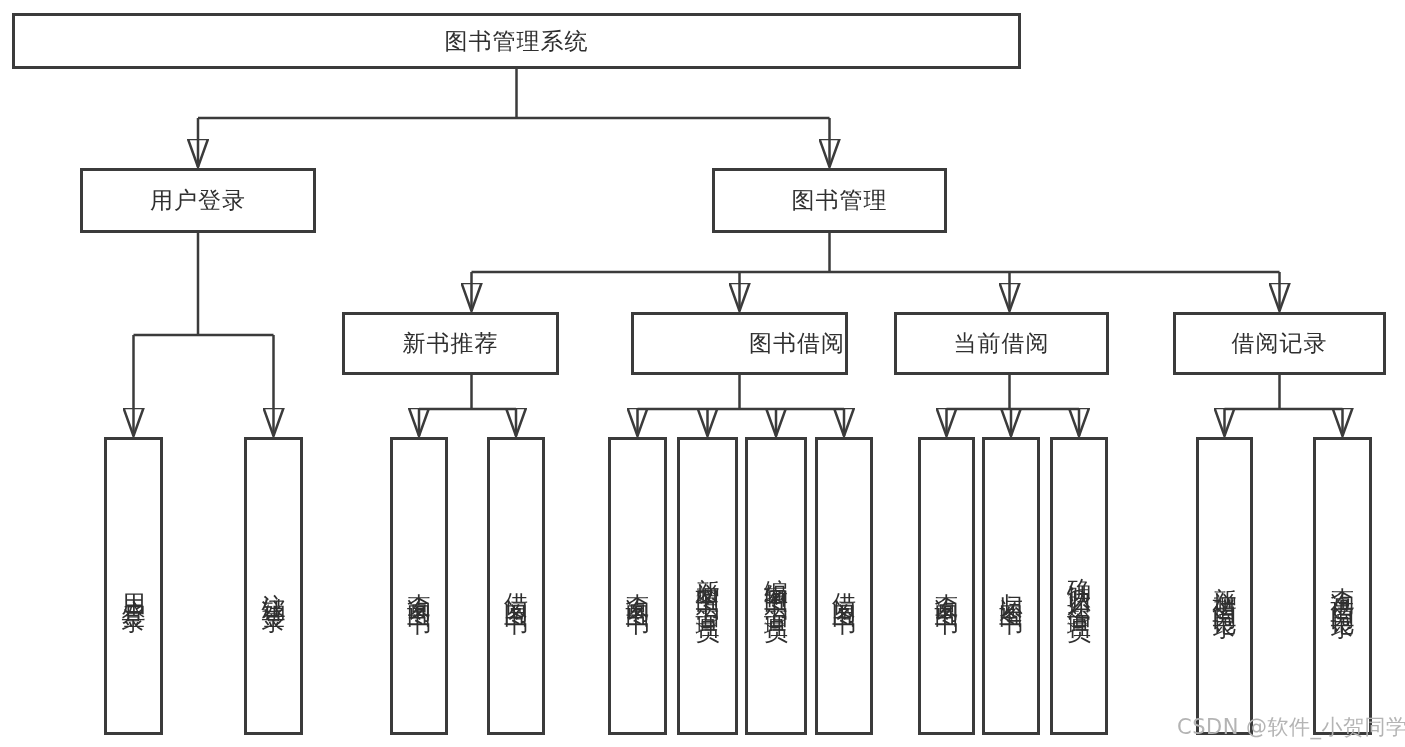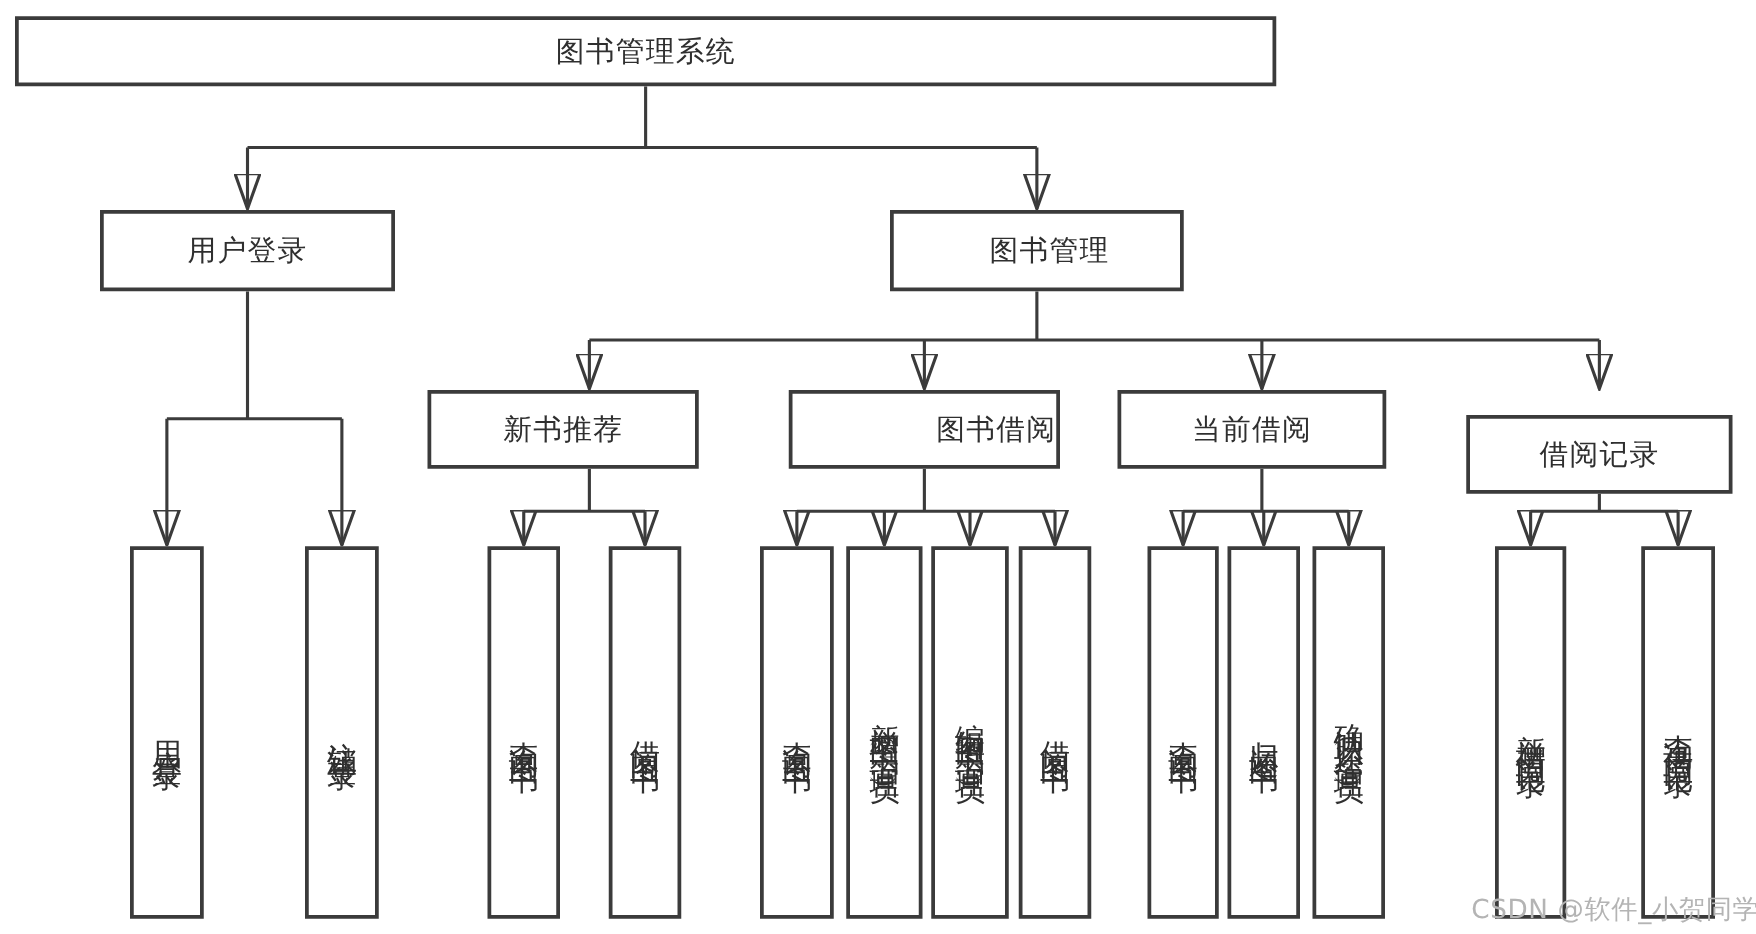--- a/index.html
+++ b/index.html
@@ -18,21 +18,21 @@
     writing-mode:vertical-rl;text-orientation:mixed;
     font-size:24px;letter-spacing:6px;line-height:1;white-space:nowrap;
   }
   
   .n-root {left:12px;  top:13px;  width:1009px; height:56px;}
   .n-l2a  {left:80px;  top:168px; width:236px;  height:65px;}
   .n-l2b  {left:712px; top:168px; width:235px;  height:65px;padding-left:20px;}
   .n-l3a  {left:342px; top:312px; width:217px;  height:63px;}
   .n-l3b  {left:631px; top:312px; width:217px;  height:63px;justify-content:flex-end;}
   .n-l3c  {left:894px; top:312px; width:215px;  height:63px;}
-  .n-l3d  {left:1173px;top:332px; width:213px;  height:63px;justify-content:center;}
+  .n-l3d  {left:1173px;top:312px; width:213px;  height:63px;justify-content:center;}
   
   .leaf{top:437px;height:298px;}
   .n-a1{left:104px;width:59px;}  .n-a2{left:244px;width:59px;}
   .n-b1{left:390px;width:58px;}  .n-b2{left:487px;width:58px;}
   .n-c1{left:608px;width:59px;}  .n-c2{left:677px;width:61px;}
   .n-c3{left:745px;width:62px;}  .n-c4{left:815px;width:58px;}
   .n-d1{left:918px;width:57px;}  .n-d2{left:982px;width:58px;}
   .n-d3{left:1050px;width:58px;}
   .n-e1{left:1196px;width:57px;} .n-e2{left:1313px;width:59px;}
   .watermark{

